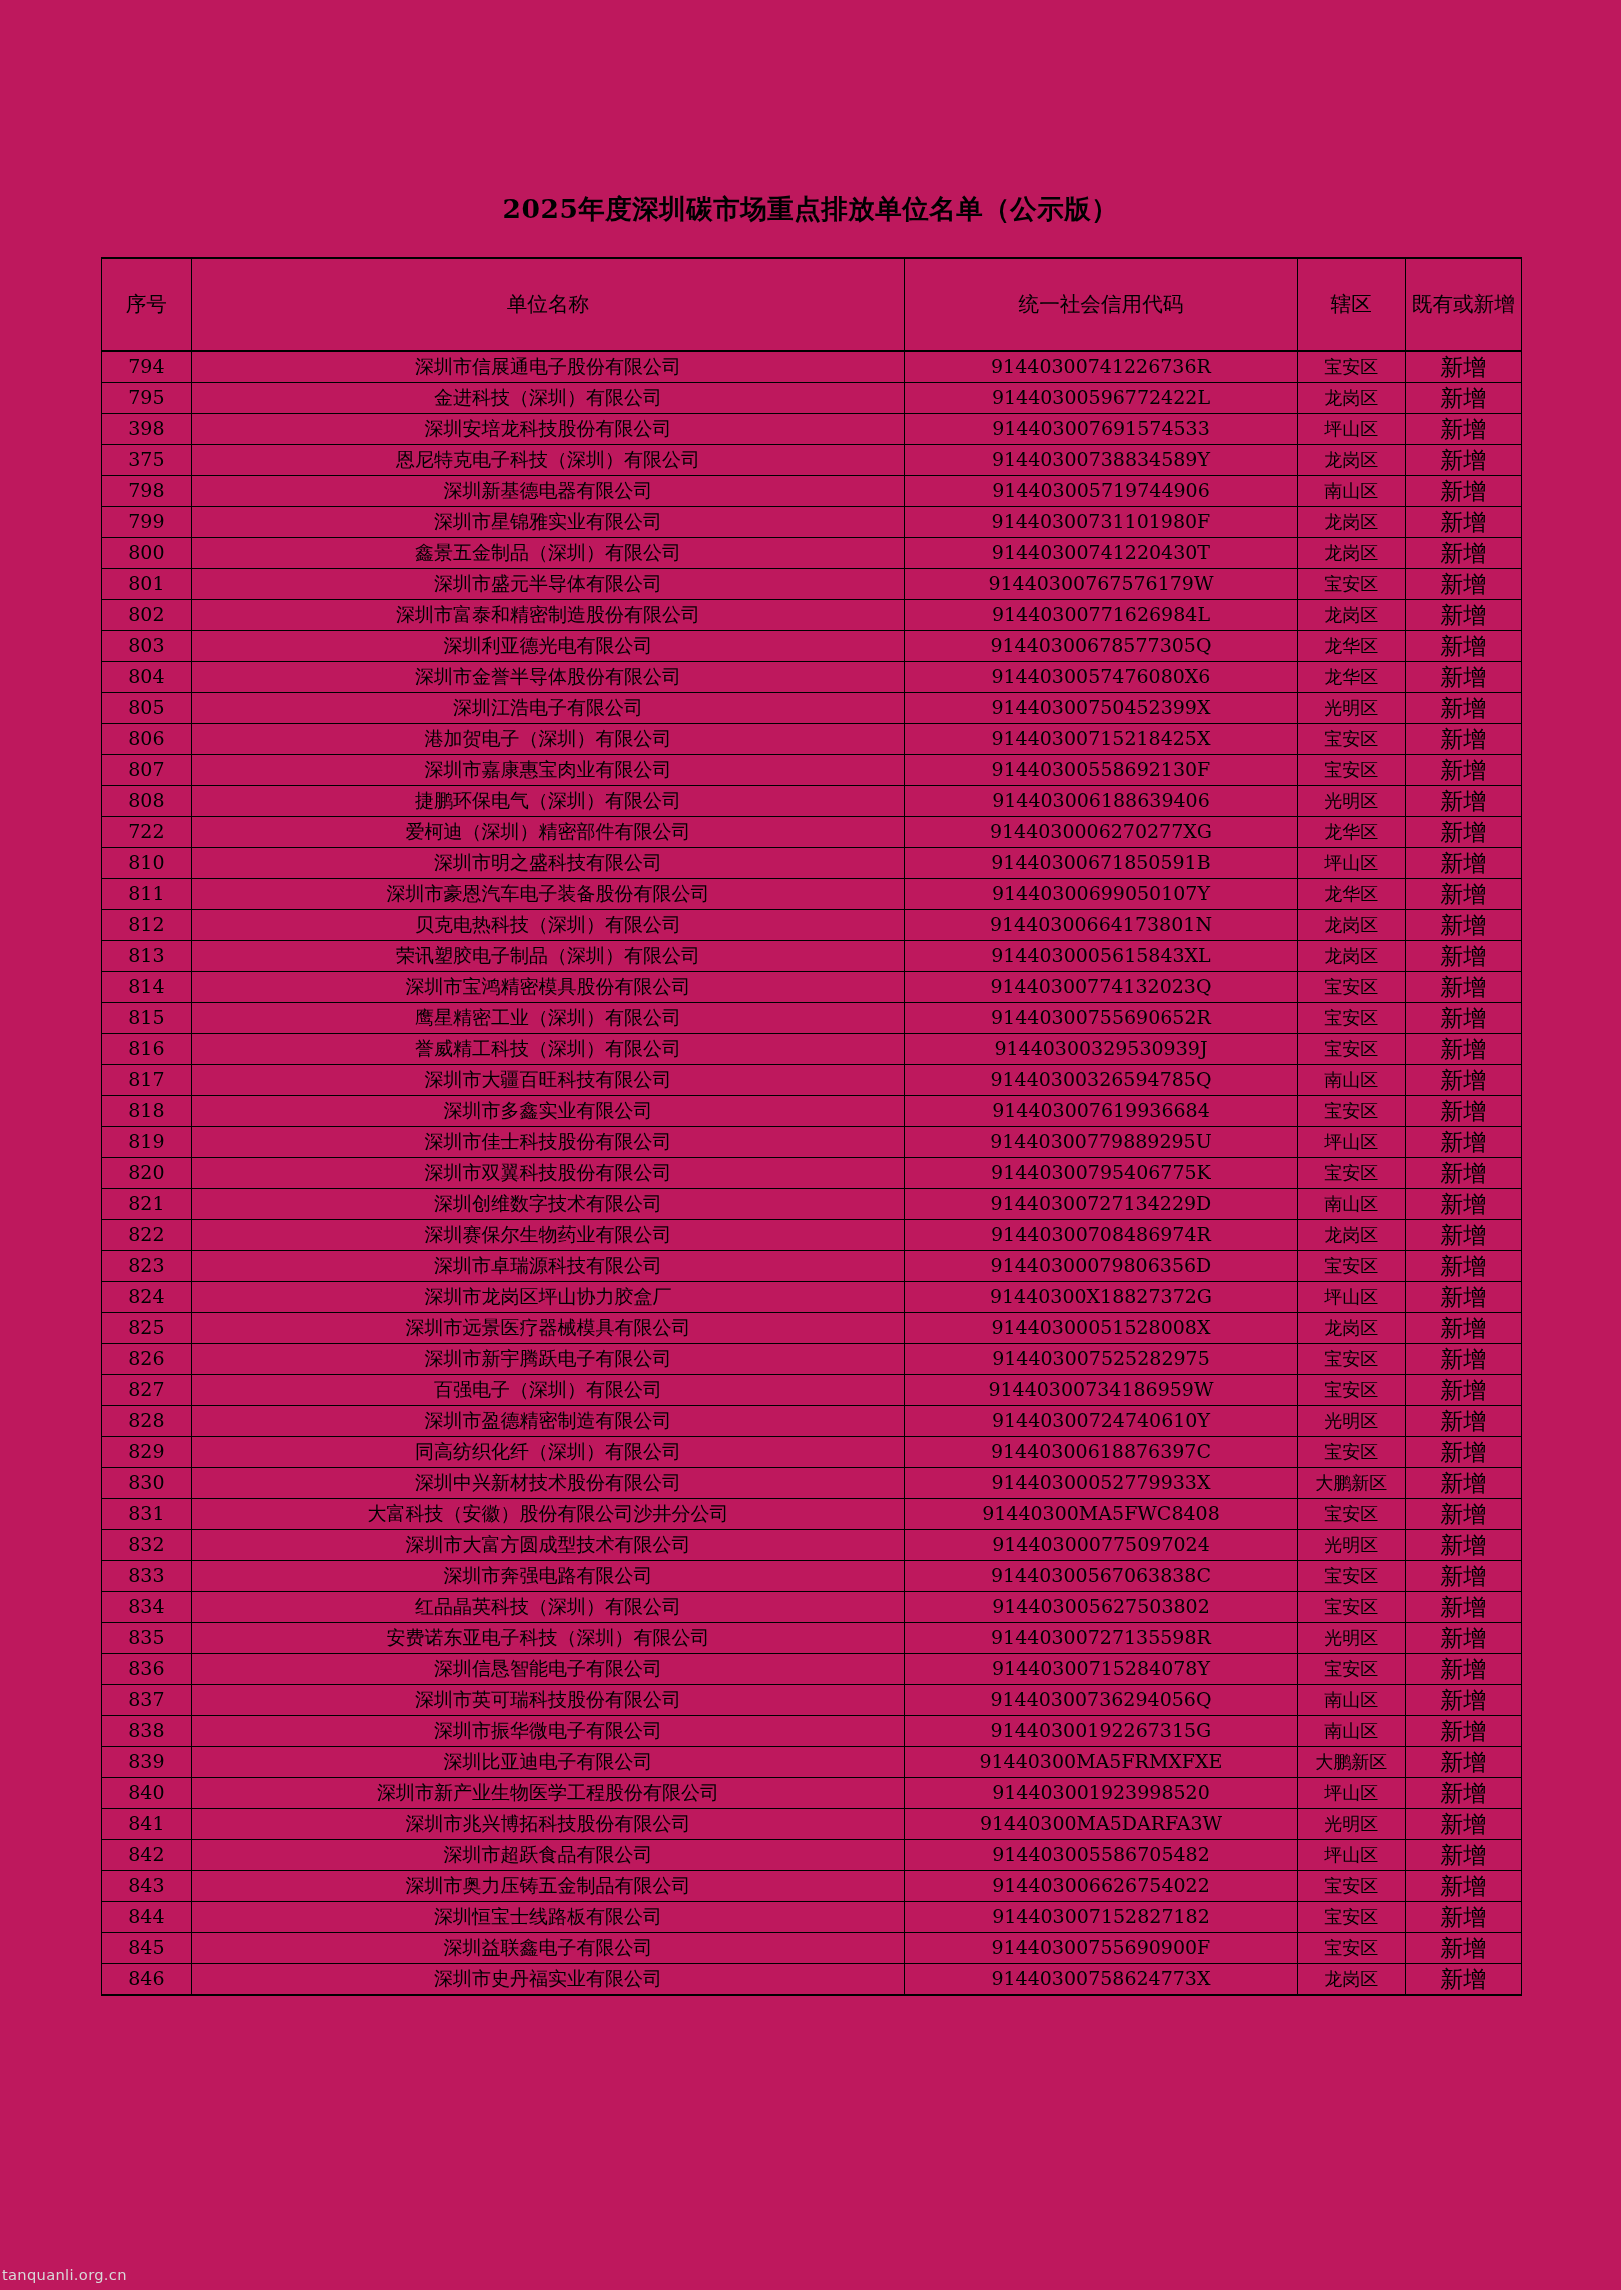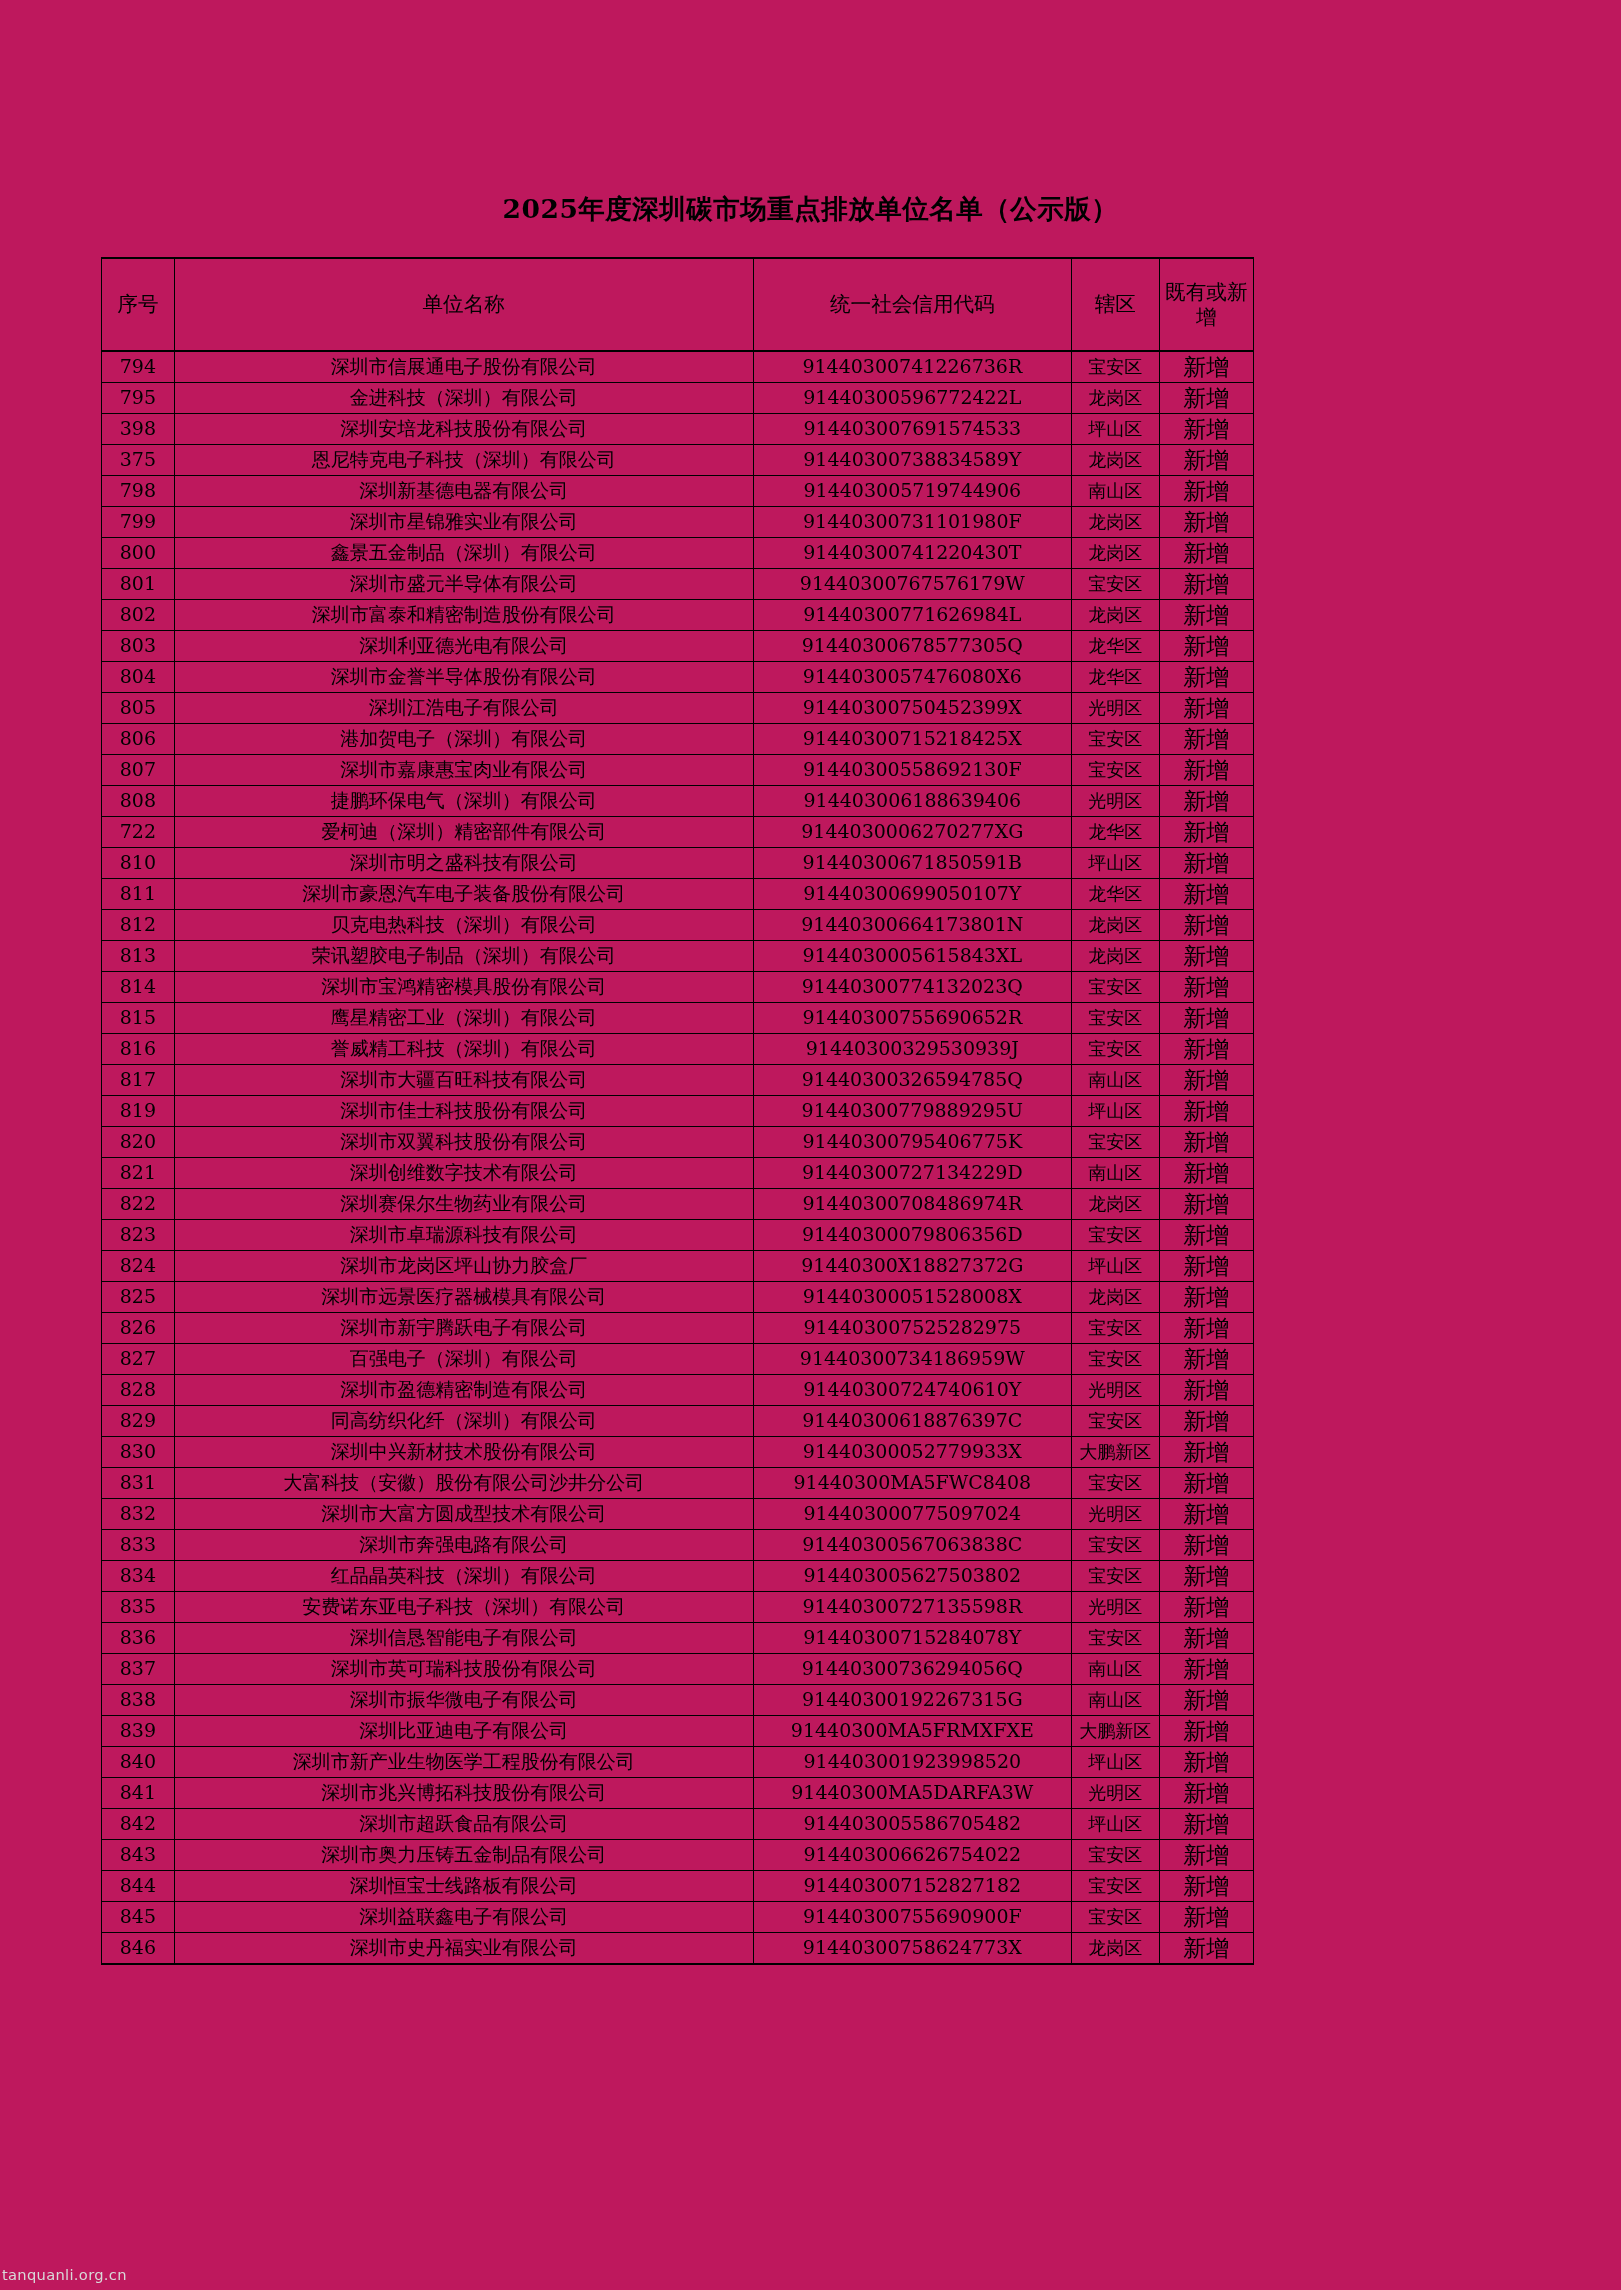--- a/index.html
+++ b/index.html
@@ -34,21 +34,21 @@
   }
   .table-wrap {
     position: absolute;
     top: 257px;
     left: 101px;
     width: 1421px;
   }
   table.emission-table {
     border-collapse: collapse;
     table-layout: fixed;
-    width: 1153px;
+    width: 1421px;
     font-family: "DejaVu Serif", "Liberation Serif", serif;
     border-radius: 11px;
   }
   table.emission-table td,
   table.emission-table th {
     border: 1px solid #000000;
     padding: 0;
     text-align: center;
     vertical-align: middle;
     font-weight: normal;
@@ -281,20 +281,27 @@
             <td class="c-new">新增</td>
           </tr>
           <tr>
             <td class="c-idx">817</td>
             <td class="c-name">深圳市大疆百旺科技有限公司</td>
             <td class="c-code">91440300326594785Q</td>
             <td class="c-dist">南山区</td>
             <td class="c-new">新增</td>
           </tr>
           <tr>
+            <td class="c-idx">818</td>
+            <td class="c-name">深圳市多鑫实业有限公司</td>
+            <td class="c-code">914403007619936684</td>
+            <td class="c-dist">宝安区</td>
+            <td class="c-new">新增</td>
+          </tr>
+          <tr>
             <td class="c-idx">819</td>
             <td class="c-name">深圳市佳士科技股份有限公司</td>
             <td class="c-code">91440300779889295U</td>
             <td class="c-dist">坪山区</td>
             <td class="c-new">新增</td>
           </tr>
           <tr>
             <td class="c-idx">820</td>
             <td class="c-name">深圳市双翼科技股份有限公司</td>
             <td class="c-code">91440300795406775K</td>

